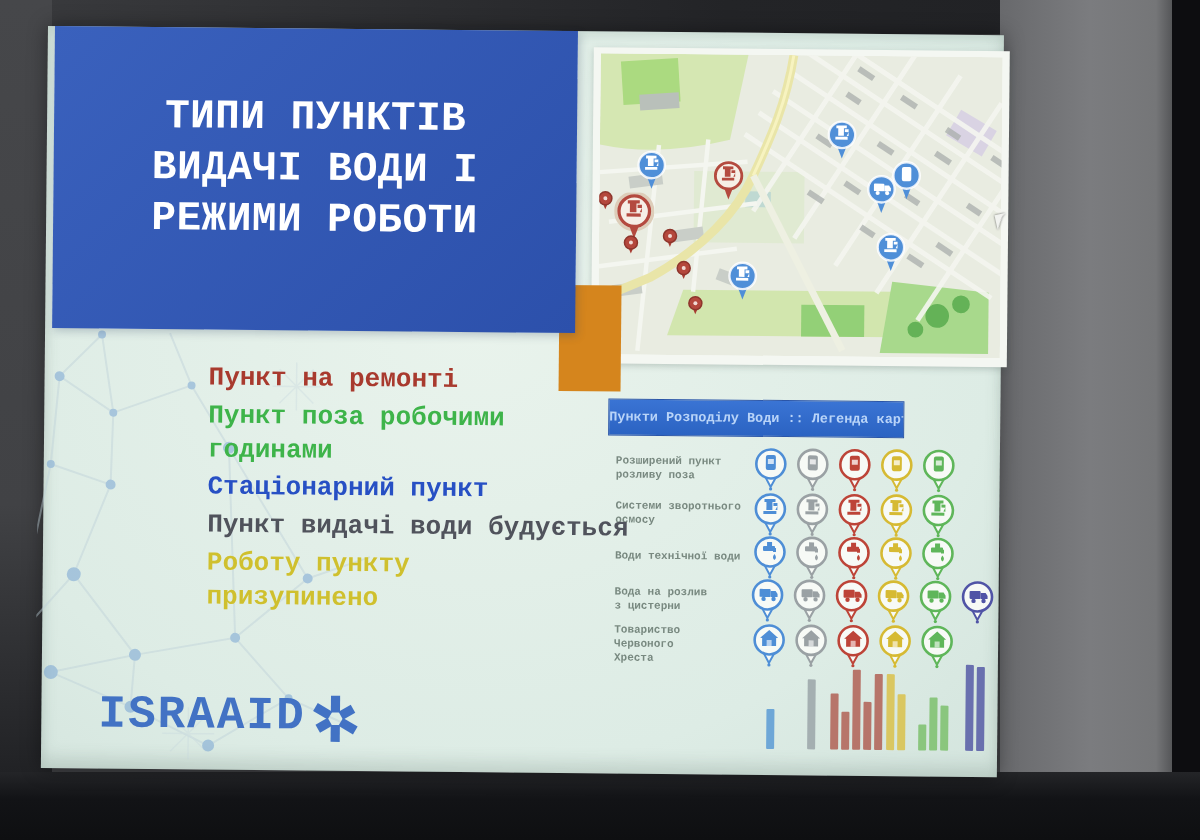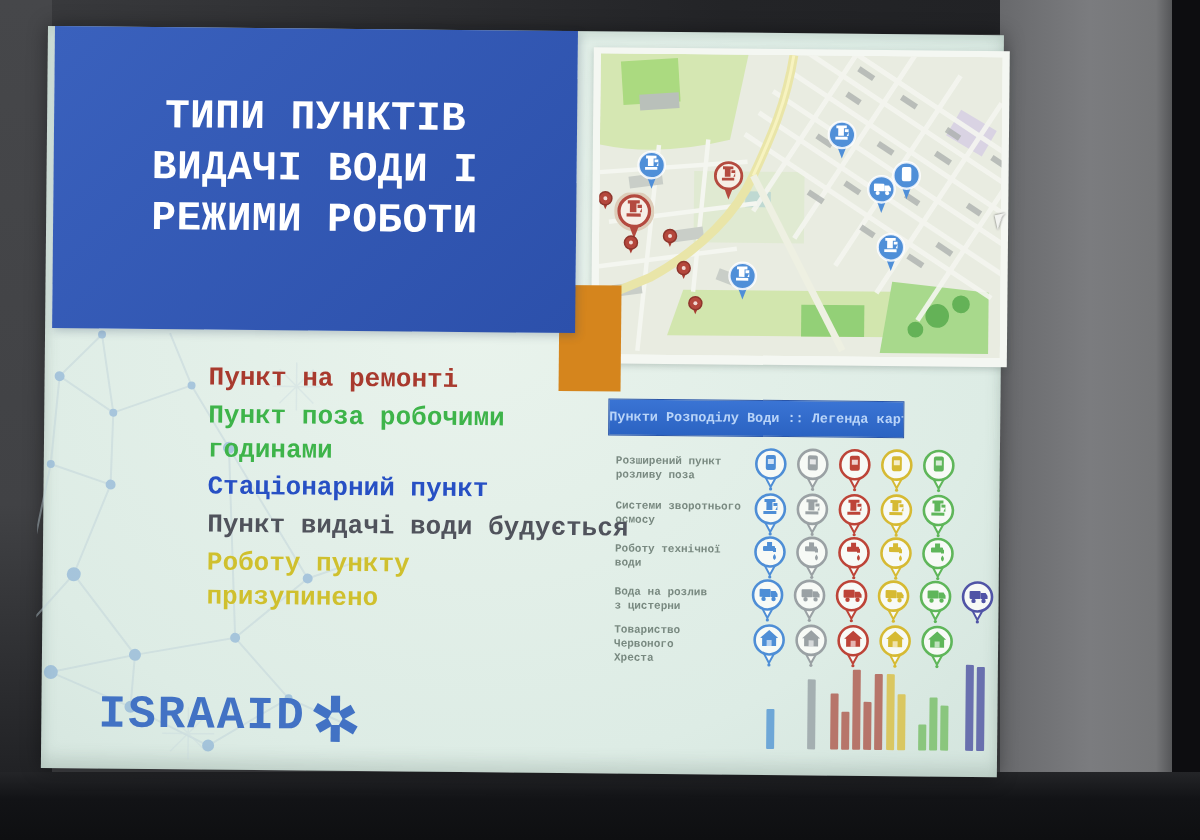--- a/index.html
+++ b/index.html
@@ -383,21 +383,21 @@
                 <rect x="12" y="7" width="11" height="3" fill="#5fb65a"></rect>
                 <rect x="21" y="11" width="4" height="3" fill="#5fb65a"></rect>
                 <path d="M25 14 v4 h-2 z" fill="#5fb65a"></path>
                 <rect x="11" y="19" width="13" height="3" fill="#5fb65a"></rect>
                 <circle cx="18" cy="42" r="1.6" fill="#5fb65a"></circle>
               </svg>
             </div>
           </div>
         </div>
         <div class="legend-row" style="height: 42px;">
-          <div class="legend-label">Роботу технічної води</div>
+          <div class="legend-label">Води технічної води</div>
           <div class="legend-icons">
             <div class="legend-cell">
               <svg width="36" height="44" viewBox="0 0 36 44">
                 <path d="M12 29 L18 40 L24 29 Z" fill="#f7faf6" stroke="#4e8ed6" stroke-width="2"></path>
                 <circle cx="18" cy="17" r="14.5" fill="#f7faf6" stroke="#4e8ed6" stroke-width="2.6"></circle>
                 <rect x="11" y="11" width="12" height="5" rx="1" fill="#4e8ed6"></rect>
                 <rect x="15" y="7" width="5" height="5" fill="#4e8ed6"></rect>
                 <rect x="21" y="13" width="3" height="4" fill="#4e8ed6"></rect>
                 <path d="M22.5 19 q3 3.5 0 6 q-3 -2.5 0 -6" fill="#4e8ed6"></path>
                 <circle cx="18" cy="42" r="1.6" fill="#4e8ed6"></circle>

